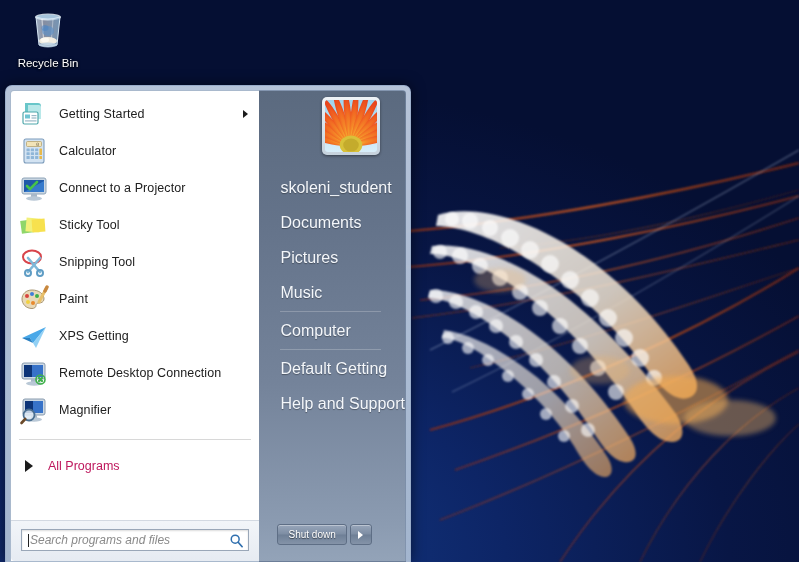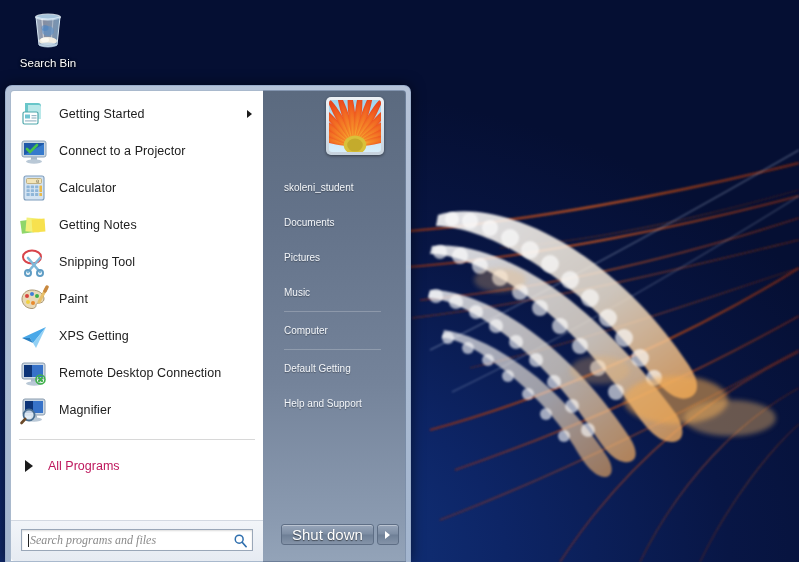--- a/index.html
+++ b/index.html
@@ -100,21 +100,21 @@
     border:1px solid #9aa7b8;
     box-shadow:inset 0 1px 2px rgba(0,0,0,.14);
     display:flex; align-items:center; padding:0 4px 0 6px;
     position:relative;
   }
   #searchbox .caret {
     width:1px; height:13px; background:#222; margin-right:1px;
   }
   #searchinput {
     flex:1; border:none; outline:none; background:transparent;
-    font-family:Liberation Serif, serif;
+    font-family:Liberation Sans, sans-serif;
     font-size:12px; font-style:italic; color:#8a8a8a;
   }
   #searchinput::placeholder { color:#8a8a8a; font-style:italic; opacity:1; }
   #searchicon { width:15px;height:15px; flex:0 0 15px; }
 
   
   #rightpane {
     flex:1; height:100%; position:relative;
     border-radius:0 4px 0 0;
     background:linear-gradient(180deg,#5b6a7f 0%,#64738a 28%,#74839a 62%,#8b9bb1 92%,#93a3b8 100%);
@@ -127,35 +127,35 @@
     width:58px;height:58px; margin:0 0 0 63px;
     border-radius:5px;
     background:linear-gradient(180deg,#eef2f6,#c6d2dd);
     padding:3px;
     box-shadow:0 1px 3px rgba(0,0,0,.45);
   }
   #avatar { width:100%; height:100%; display:block; border-radius:3px; }
 
   #rlinks { width:100%; padding:0 0 0 21px; margin-top:15px; }
   .rlink {
-    display:block; font-size:10px; color:#f4f7fb;
+    display:block; font-size:16px; color:#f4f7fb;
     height:35px; line-height:35px; cursor:default;
     text-shadow:0 1px 1px rgba(0,0,0,.35);
     white-space:nowrap;
   }
   .rsep { height:1px; background:rgba(255,255,255,.22); margin:1px 24px 1px 0; }
 
   #shutzone {
     margin-top:auto; width:100%;
     padding:0 0 16px 18px; display:flex; align-items:center;
   }
   .shutbtn {
     height:21px; padding:0 10px;
     display:flex;align-items:center;justify-content:center;
-    font-size:15px; color:#ffffff;
+    font-size:10px; color:#ffffff;
     text-shadow:0 1px 1px rgba(0,0,0,.55);
     background:linear-gradient(180deg,#98a6ba 0%,#7d8da3 48%,#6e7f96 52%,#8493a8 100%);
     border:1px solid #5e6e85; border-radius:3px;
     box-shadow:inset 0 1px 0 rgba(255,255,255,.35);
     cursor:default;
   }
   .shutarrowbtn {
     width:22px;height:21px; margin-left:3px;
     display:flex;align-items:center;justify-content:center;
     background:linear-gradient(180deg,#98a6ba 0%,#7d8da3 48%,#6e7f96 52%,#8493a8 100%);
@@ -290,21 +290,21 @@
       <ellipse cx="24" cy="11" rx="11" ry="2.6" fill="#9cc0dc" opacity=".8"></ellipse>
       <path d="M12,11 L15,39 Q24,42 33,39 L36,11 Q24,15 12,11 Z" fill="url(#binG)" stroke="#d7e7f4" stroke-width="1"></path>
       <path d="M18,13 L20,38" stroke="#ffffff" stroke-opacity=".5" stroke-width="1.3" fill="none"></path>
       <path d="M29,13 L27,38" stroke="#ffffff" stroke-opacity=".35" stroke-width="1.1" fill="none"></path>
       <ellipse cx="24" cy="25" rx="6" ry="5" fill="#5a8fc8" opacity=".6"></ellipse>
       <ellipse cx="21" cy="22" rx="3.5" ry="3" fill="#4a84c2" opacity=".55"></ellipse>
       <ellipse cx="24" cy="35" rx="9" ry="4" fill="#f1ece0"></ellipse>
       <ellipse cx="21" cy="34" rx="4" ry="2.4" fill="#fbf8f1"></ellipse>
       <ellipse cx="24" cy="39" rx="9" ry="2.6" fill="#b9cfe2" opacity=".8"></ellipse>
     </svg>
-    <div class="rlabel">Search Bin</div>
+    <div class="rlabel">Recycle Bin</div>
   </div>
 </div>
 
 <div id="startmenu">
 
   <div id="leftpane">
 
     <div id="proglist">
 
       <div class="pitem">
@@ -312,32 +312,20 @@
           <path d="M6,4 h13 a3,3 0 0 1 3,3 v13 h-16 Z" fill="#69c6c9"></path>
           <path d="M9,6 h11 a2,2 0 0 1 2,2 v12 h-13 Z" fill="#b9e8e9"></path>
           <rect x="4" y="13" width="15" height="12" rx="1.5" fill="#ffffff" stroke="#4fa7ab" stroke-width="1.2"></rect>
           <rect x="6" y="15.5" width="5" height="4" fill="#6fc4d2"></rect>
           <rect x="12.5" y="16" width="5" height="1.2" fill="#9ab8c6"></rect>
           <rect x="12.5" y="18.4" width="5" height="1.2" fill="#9ab8c6"></rect>
           <rect x="6" y="21.3" width="11.5" height="1.2" fill="#9ab8c6"></rect>
         </svg>
         <span class="plabel">Getting Started</span>
         <span class="parrow"></span>
-      </div>
-
-      <div class="pitem">
-        <svg class="pico" viewBox="0 0 30 30">
-          <rect x="3" y="5" width="24" height="16" rx="2" fill="#c9d6e2" stroke="#8fa4b8" stroke-width="1"></rect>
-          <rect x="5" y="7" width="20" height="12" fill="#1f59a8"></rect>
-          <path d="M5,19 L25,8 L25,19 Z" fill="#3f86d8" opacity=".75"></path>
-          <path d="M8,13 l3,3 l7,-7" stroke="#46c34a" stroke-width="2.6" fill="none" stroke-linecap="round"></path>
-          <rect x="12" y="21" width="6" height="3" fill="#a8b8c8"></rect>
-          <ellipse cx="15" cy="25.5" rx="8" ry="2.2" fill="#b9c8d6"></ellipse>
-        </svg>
-        <span class="plabel">Connect to a Projector</span>
       </div>
 
       <div class="pitem">
         <svg class="pico" viewBox="0 0 30 30">
           <rect x="5" y="3" width="20" height="24" rx="2" fill="#d3e3f2" stroke="#7d9cbb" stroke-width="1.1"></rect>
           <rect x="7.5" y="5.5" width="15" height="5" rx="1" fill="#f2e4b8" stroke="#b8a46e" stroke-width=".8"></rect>
           <text x="20" y="9.8" font-size="4.5" fill="#5a5038" text-anchor="end" font-family="monospace">0</text>
           <g fill="#8fb6d8">
             <rect x="7.5" y="12.5" width="3.2" height="2.8" rx=".5"></rect>
             <rect x="11.8" y="12.5" width="3.2" height="2.8" rx=".5"></rect>
@@ -350,25 +338,37 @@
             <rect x="16.1" y="20.1" width="3.2" height="2.8" rx=".5"></rect>
           </g>
           <rect x="20.4" y="12.5" width="2.6" height="6.6" rx=".5" fill="#e8b94a"></rect>
           <rect x="20.4" y="20.1" width="2.6" height="2.8" rx=".5" fill="#e8b94a"></rect>
         </svg>
         <span class="plabel">Calculator</span>
       </div>
 
       <div class="pitem">
         <svg class="pico" viewBox="0 0 30 30">
+          <rect x="3" y="5" width="24" height="16" rx="2" fill="#c9d6e2" stroke="#8fa4b8" stroke-width="1"></rect>
+          <rect x="5" y="7" width="20" height="12" fill="#1f59a8"></rect>
+          <path d="M5,19 L25,8 L25,19 Z" fill="#3f86d8" opacity=".75"></path>
+          <path d="M8,13 l3,3 l7,-7" stroke="#46c34a" stroke-width="2.6" fill="none" stroke-linecap="round"></path>
+          <rect x="12" y="21" width="6" height="3" fill="#a8b8c8"></rect>
+          <ellipse cx="15" cy="25.5" rx="8" ry="2.2" fill="#b9c8d6"></ellipse>
+        </svg>
+        <span class="plabel">Connect to a Projector</span>
+      </div>
+
+      <div class="pitem">
+        <svg class="pico" viewBox="0 0 30 30">
           <rect x="2" y="10" width="13" height="13" fill="#8fd66a" transform="rotate(-8 8.5 16.5)"></rect>
           <rect x="7" y="8" width="14" height="14" fill="#f2f07a" transform="rotate(5 14 15)"></rect>
           <rect x="13" y="9" width="13" height="13" fill="#f7e14e" transform="rotate(-4 19.5 15.5)"></rect>
         </svg>
-        <span class="plabel">Getting Notes</span>
+        <span class="plabel">Sticky Tool</span>
       </div>
 
       <div class="pitem">
         <svg class="pico" viewBox="0 0 30 30">
           <ellipse cx="13" cy="10" rx="9" ry="6.5" fill="none" stroke="#d8444a" stroke-width="2"></ellipse>
           <path d="M9,11 L21,25" stroke="#7fb8d8" stroke-width="2.6" stroke-linecap="round" fill="none"></path>
           <path d="M21,11 L9,25" stroke="#7fb8d8" stroke-width="2.6" stroke-linecap="round" fill="none"></path>
           <circle cx="9" cy="26" r="3" fill="none" stroke="#5f9cc4" stroke-width="2"></circle>
           <circle cx="21" cy="26" r="3" fill="none" stroke="#5f9cc4" stroke-width="2"></circle>
         </svg>

